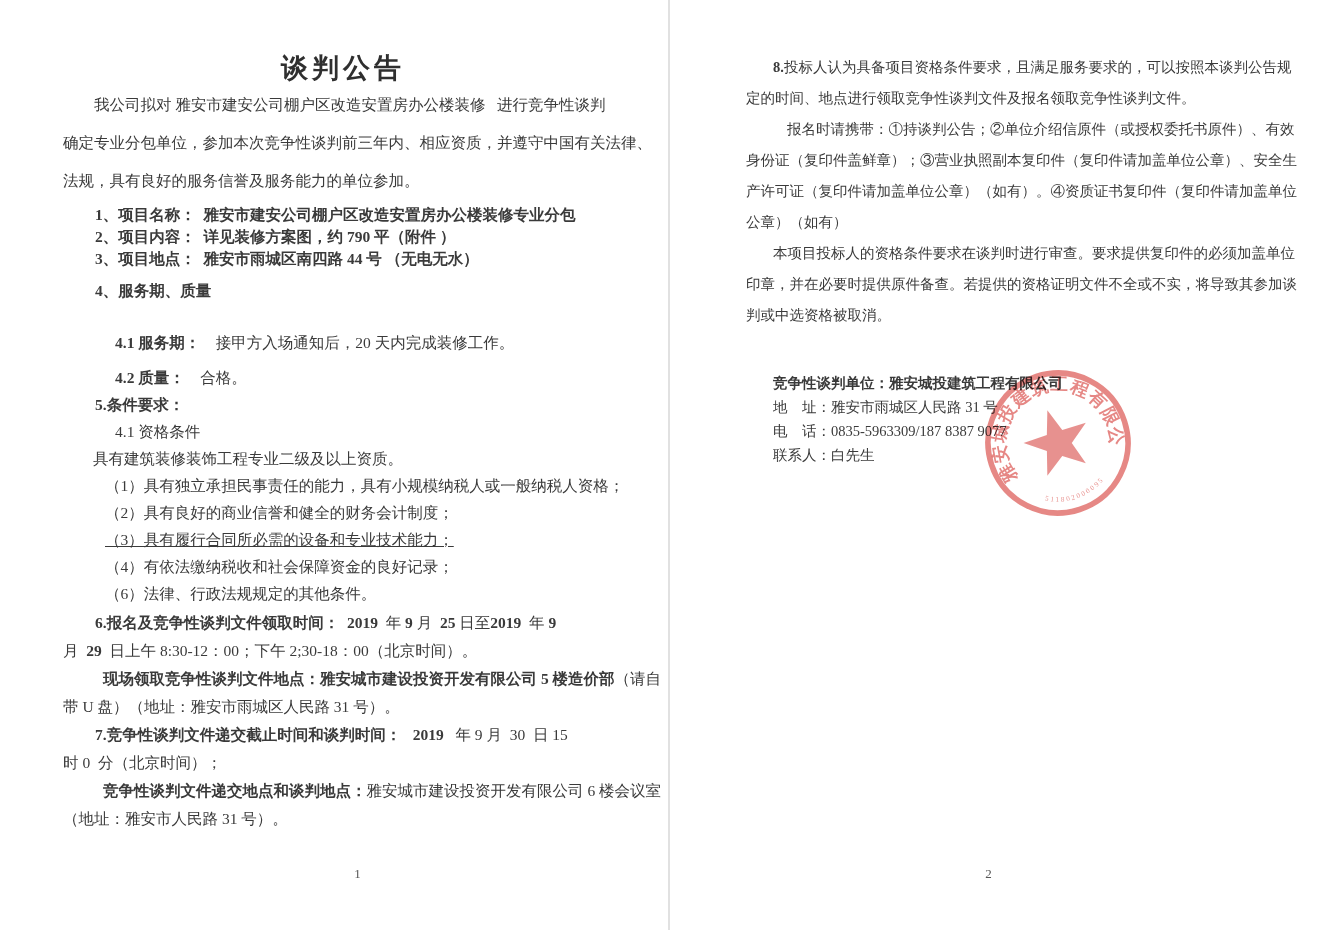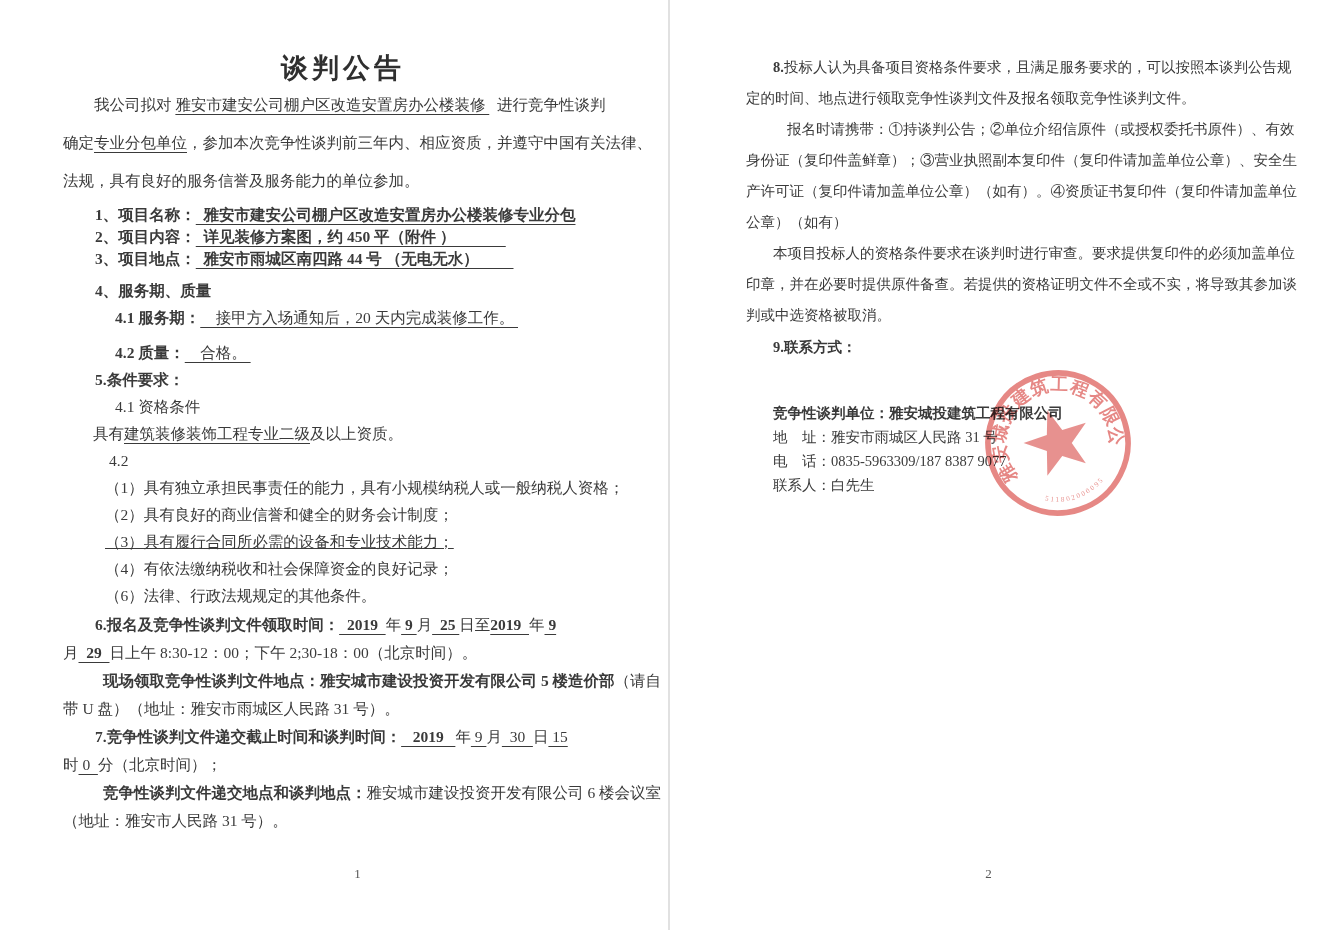--- a/index.html
+++ b/index.html
@@ -14,21 +14,21 @@
   #page2{left:670px;width:658px;}
   .divider{position:absolute;left:668px;top:0;width:2px;height:930px;background:#e1e1e1;}
   .content{position:absolute;top:0;}
   #page1 .content{left:63px;width:560px;}
   #page2 .content{left:76px;width:548px;}
   .doc-title{margin-top:50px;height:36px;text-align:center;font-size:27px;font-weight:bold;letter-spacing:4px;color:#2f2f2f;}
   .block{margin:0;}
   .line{white-space:pre;font-size:15.5px;}
   #page2 .line{font-size:14.5px;}
   .sb{font-weight:bold;}
-  .su{text-decoration:underline;text-underline-offset:4px;text-decoration-thickness:1px;text-align:right;}
+  .su{text-underline-offset:4px;text-decoration-thickness:1px;text-align:right;}
   .pagenum{position:absolute;top:866px;width:100%;text-align:center;font-size:13px;color:#565656;letter-spacing:1px;}
   #page1 .pagenum{left:0;}
   #page2 .pagenum{left:-10px;}
   .stamp{
     position:absolute;left:312px;top:364px;width:152px;height:158px;
     opacity:.88;mix-blend-mode:multiply;pointer-events:none;
   }
   .stamp text{font-family:"Liberation Serif","DejaVu Serif",serif;}
   .seal-ring{fill:none;stroke-width:5.5;}
   .seal-arc-text{font-size:17.5px;font-weight:bold;letter-spacing:1px;}
@@ -43,31 +43,30 @@
     <div class="content">
       <div class="doc-title">谈判公告</div>
       <div>
           <div class="block" style="line-height: 38px;">
             <div class="line" style="padding-left: 31px;"><span>我公司拟对 </span><span class="su">雅安市建安公司棚户区改造安置房办公楼装修 </span><span>  进行竞争性谈判</span></div>
             <div class="line"><span>确定</span><span class="su">专业分包单位</span><span>，参加本次竞争性谈判前三年内、相应资质，并遵守中国有关法律、</span></div>
             <div class="line"><span>法规，具有良好的服务信誉及服务能力的单位参加。</span></div>
           </div>
           <div class="block" style="line-height: 22px; margin-top: 4px;">
             <div class="line" style="padding-left: 32px;"><span class="sb">1、项目名称：</span><span class="sb su">  雅安市建安公司棚户区改造安置房办公楼装修专业分包</span></div>
-            <div class="line" style="padding-left: 32px;"><span class="sb">2、项目内容：</span><span class="sb su">  详见装修方案图，约 450 平（附件 ）             </span></div>
+            <div class="line" style="padding-left: 32px;"><span class="sb">2、项目内容：</span><span class="sb su">  详见装修方案图，约 790 平（附件 ）             </span></div>
             <div class="line" style="padding-left: 32px;"><span class="sb">3、项目地点：</span><span class="sb su">  雅安市雨城区南四路 44 号 （无电无水）         </span></div>
           </div>
           <div class="block" style="line-height: 27px; margin-top: 7px;">
             <div class="line" style="padding-left: 32px;"><span class="sb">4、服务期、质量</span></div>
-            <div class="line" style="padding-left: 52px;"><span class="sb">4.1 服务期：</span><span class="su">    接甲方入场通知后，20 天内完成装修工作。 </span></div>
+            <div class="line" style="padding-left: 52px; margin-top: 25px;"><span class="sb">4.1 服务期：</span><span class="su">    接甲方入场通知后，20 天内完成装修工作。 </span></div>
             <div class="line" style="padding-left: 52px; margin-top: 8px;"><span class="sb">4.2 质量：</span><span class="su">    合格。 </span></div>
             <div class="line" style="padding-left: 32px;"><span class="sb">5.条件要求：</span></div>
             <div class="line" style="padding-left: 52px;"><span>4.1 资格条件</span></div>
             <div class="line" style="padding-left: 30px;"><span>具有</span><span class="su">建筑装修装饰工程专业二级</span><span>及以上资质。</span></div>
-            <div class="line" style="padding-left: 46px;"><span>4.2</span></div>
             <div class="line" style="padding-left: 42px;"><span>（1）具有独立承担民事责任的能力，具有小规模纳税人或一般纳税人资格；</span></div>
             <div class="line" style="padding-left: 42px;"><span>（2）具有良好的商业信誉和健全的财务会计制度；</span></div>
             <div class="line" style="padding-left: 42px; text-decoration: underline;"><span>（3）具有履行合同所必需的设备和专业技术能力；</span></div>
             <div class="line" style="padding-left: 42px;"><span>（4）有依法缴纳税收和社会保障资金的良好记录；</span></div>
             <div class="line" style="padding-left: 42px;"><span>（6）法律、行政法规规定的其他条件。</span></div>
           </div>
           <div class="block" style="line-height: 28px; margin-top: 2px;">
             <div class="line" style="padding-left: 32px;"><span class="sb">6.报名及竞争性谈判文件领取时间：</span><span class="sb su">  2019  </span><span>年</span><span class="sb su"> 9 </span><span>月</span><span class="sb su">  25 </span><span>日至</span><span class="sb su">2019  </span><span>年</span><span class="sb su"> 9</span></div>
             <div class="line"><span>月</span><span class="sb su">  29  </span><span>日上午 8:30-12：00；下午 2;30-18：00（北京时间）。</span></div>
             <div class="line" style="padding-left: 40px;"><span class="sb">现场领取竞争性谈判文件地点：雅安城市建设投资开发有限公司 5 楼造价部</span><span>（请自</span></div>
@@ -91,23 +90,20 @@
             <div class="line" style="padding-left: 27px;"><span class="sb">8.</span><span>投标人认为具备项目资格条件要求，且满足服务要求的，可以按照本谈判公告规</span></div>
             <div class="line"><span>定的时间、地点进行领取竞争性谈判文件及报名领取竞争性谈判文件。</span></div>
             <div class="line" style="padding-left: 41px;"><span>报名时请携带：①持谈判公告；②单位介绍信原件（或授权委托书原件）、有效</span></div>
             <div class="line"><span>身份证（复印件盖鲜章）；③营业执照副本复印件（复印件请加盖单位公章）、安全生</span></div>
             <div class="line"><span>产许可证（复印件请加盖单位公章）（如有）。④资质证书复印件（复印件请加盖单位</span></div>
             <div class="line"><span>公章）（如有）</span></div>
             <div class="line" style="padding-left: 27px;"><span>本项目投标人的资格条件要求在谈判时进行审查。要求提供复印件的必须加盖单位</span></div>
             <div class="line"><span>印章，并在必要时提供原件备查。若提供的资格证明文件不全或不实，将导致其参加谈</span></div>
             <div class="line"><span>判或中选资格被取消。</span></div>
           </div>
-          <div class="block" style="line-height: 28px; margin-top: 2px;">
-            <div class="line" style="padding-left: 27px;"><span class="sb">9.联系方式：</span></div>
-          </div>
           <div class="block" style="line-height: 24px;">
             <div class="line" style="padding-left: 27px; margin-top: 40px;"><span class="sb">竞争性谈判单位：雅安城投建筑工程有限公司</span></div>
             <div class="line" style="padding-left: 27px;"><span>地　址：雅安市雨城区人民路 31 号</span></div>
             <div class="line" style="padding-left: 27px;"><span>电　话：0835-5963309/187 8387 9077</span></div>
             <div class="line" style="padding-left: 27px;"><span>联系人：白先生</span></div>
           </div>
         </div>
     </div>
 
     <svg class="stamp" viewBox="0 0 150 150">

